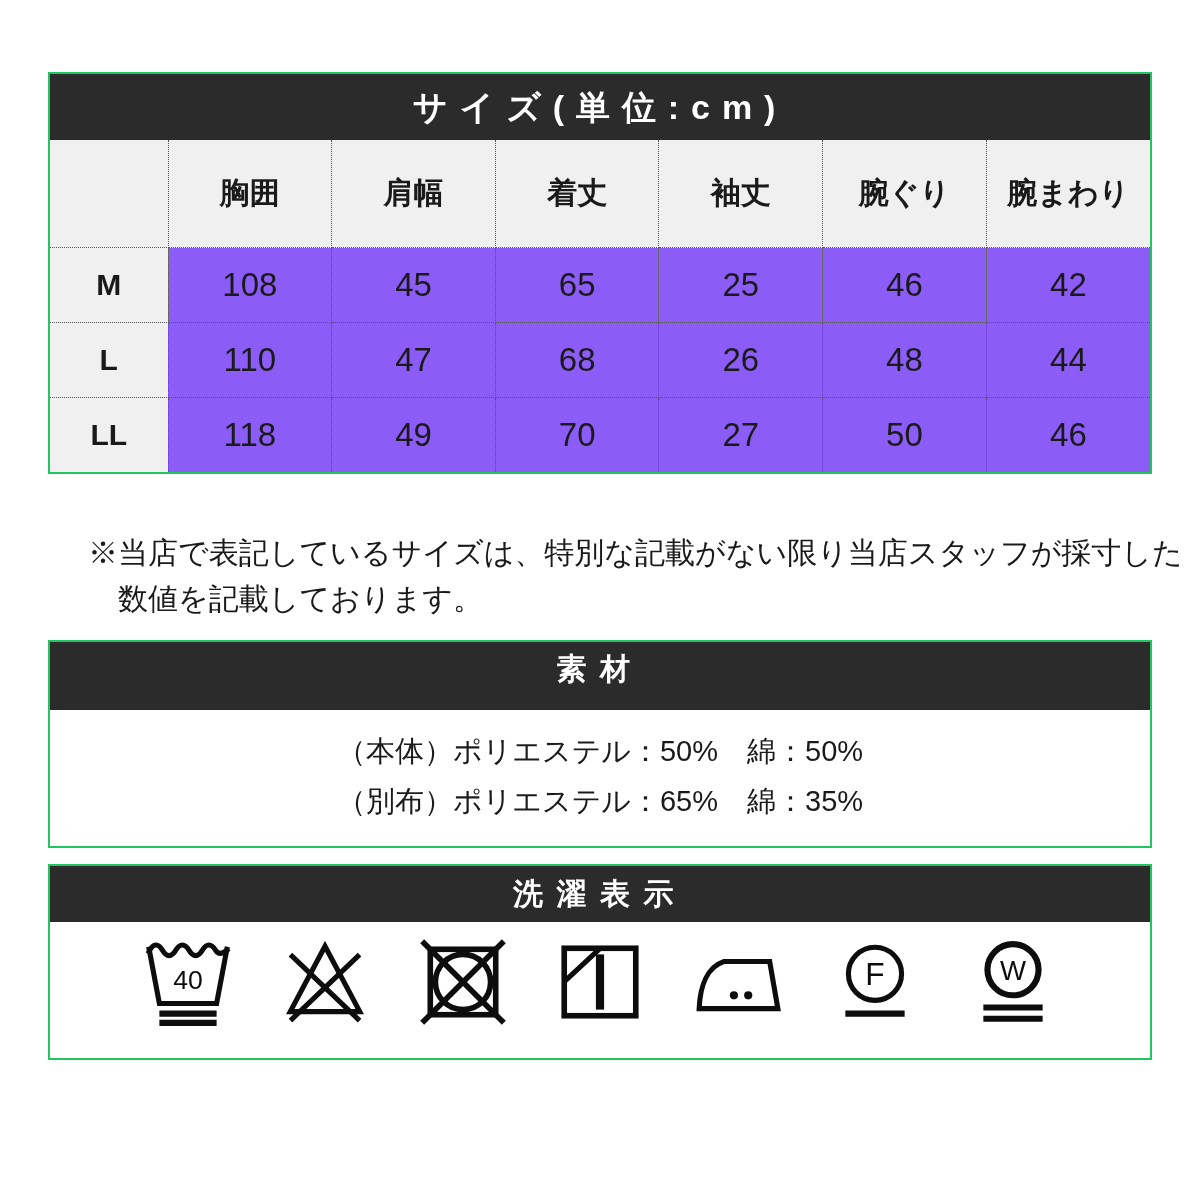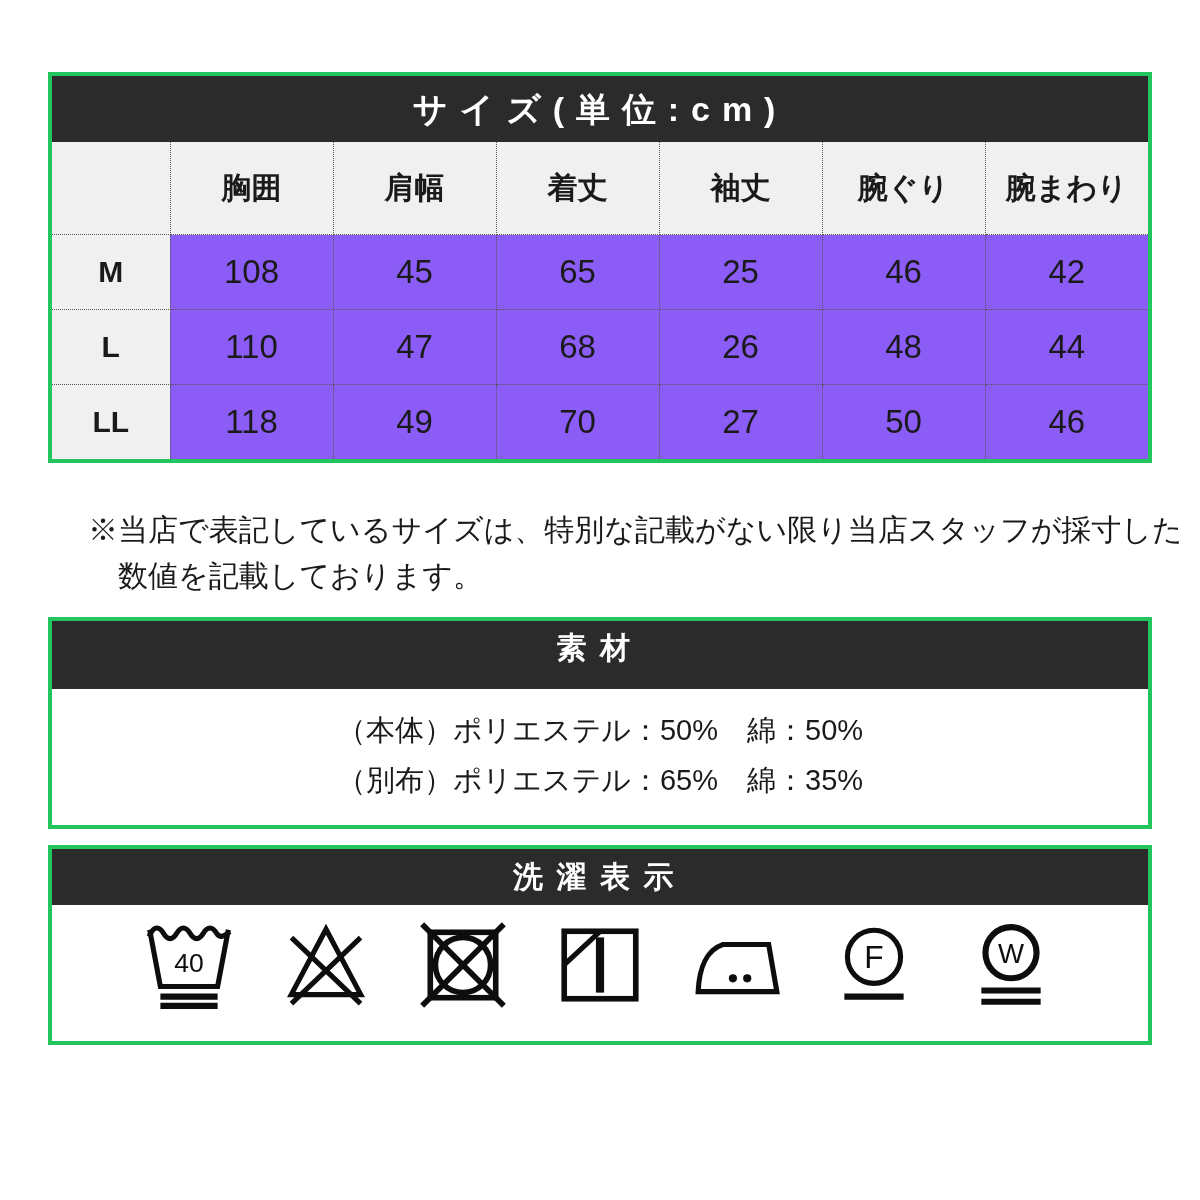--- a/index.html
+++ b/index.html
@@ -5,45 +5,45 @@
   html,body{margin:0;padding:0;background:#ffffff;}
   body{
     width:1200px;height:1200px;
     font-family:"Liberation Sans",sans-serif;
     color:#1a1a1a;
     overflow:hidden;
   }
   .page{padding:72px 48px 0 48px;box-sizing:border-box;}
 
   
-  .section{border:4px solid #22c55e;background:#fff;}
+  .section{border:2px solid #22c55e;background:#fff;}
   .section-header{
     background:#2b2b2b;color:#fff;
     text-align:center;font-weight:bold;
   }
 
   
   .size-header{height:66px;line-height:66px;font-size:34px;letter-spacing:0.35em;}
   table.size-table{
     width:100%;border-collapse:collapse;table-layout:fixed;
     border-style:hidden; 
   }
   table.size-table col.label-col{width:118px;}
   table.size-table th,table.size-table td{
     border:1px dotted #555;text-align:center;vertical-align:middle;padding:0;
   }
-  table.size-table tr.cols th{height:92px;background:#f0f0f0;font-size:30px;font-weight:bold;}
+  table.size-table tr.cols th{height:107px;background:#f0f0f0;font-size:30px;font-weight:bold;}
   table.size-table td.corner{background:#f0f0f0;}
   table.size-table th.size-label{background:#f0f0f0;font-size:30px;font-weight:bold;}
   table.size-table tr.data td{height:74px;background:#8b5cf6;font-size:33px;font-weight:normal;}
 
   
   .notes{padding:0 2px;}
   .note{margin-top:26px;}
-  .note.second{margin-top:44px;}
+  .note.second{margin-top:56px;}
   .note-line{font-size:30px;line-height:46px;padding-left:68px;white-space:nowrap;}
   .note-line.first{padding-left:38px;}
 
   
   .material-section{margin-top:18px;}
   .material-header{height:68px;line-height:54px;font-size:30px;letter-spacing:0.45em;}
   .material-body{padding:16px 0 20px 0;text-align:center;}
   .material-line{font-size:29px;line-height:50px;}
 
   

